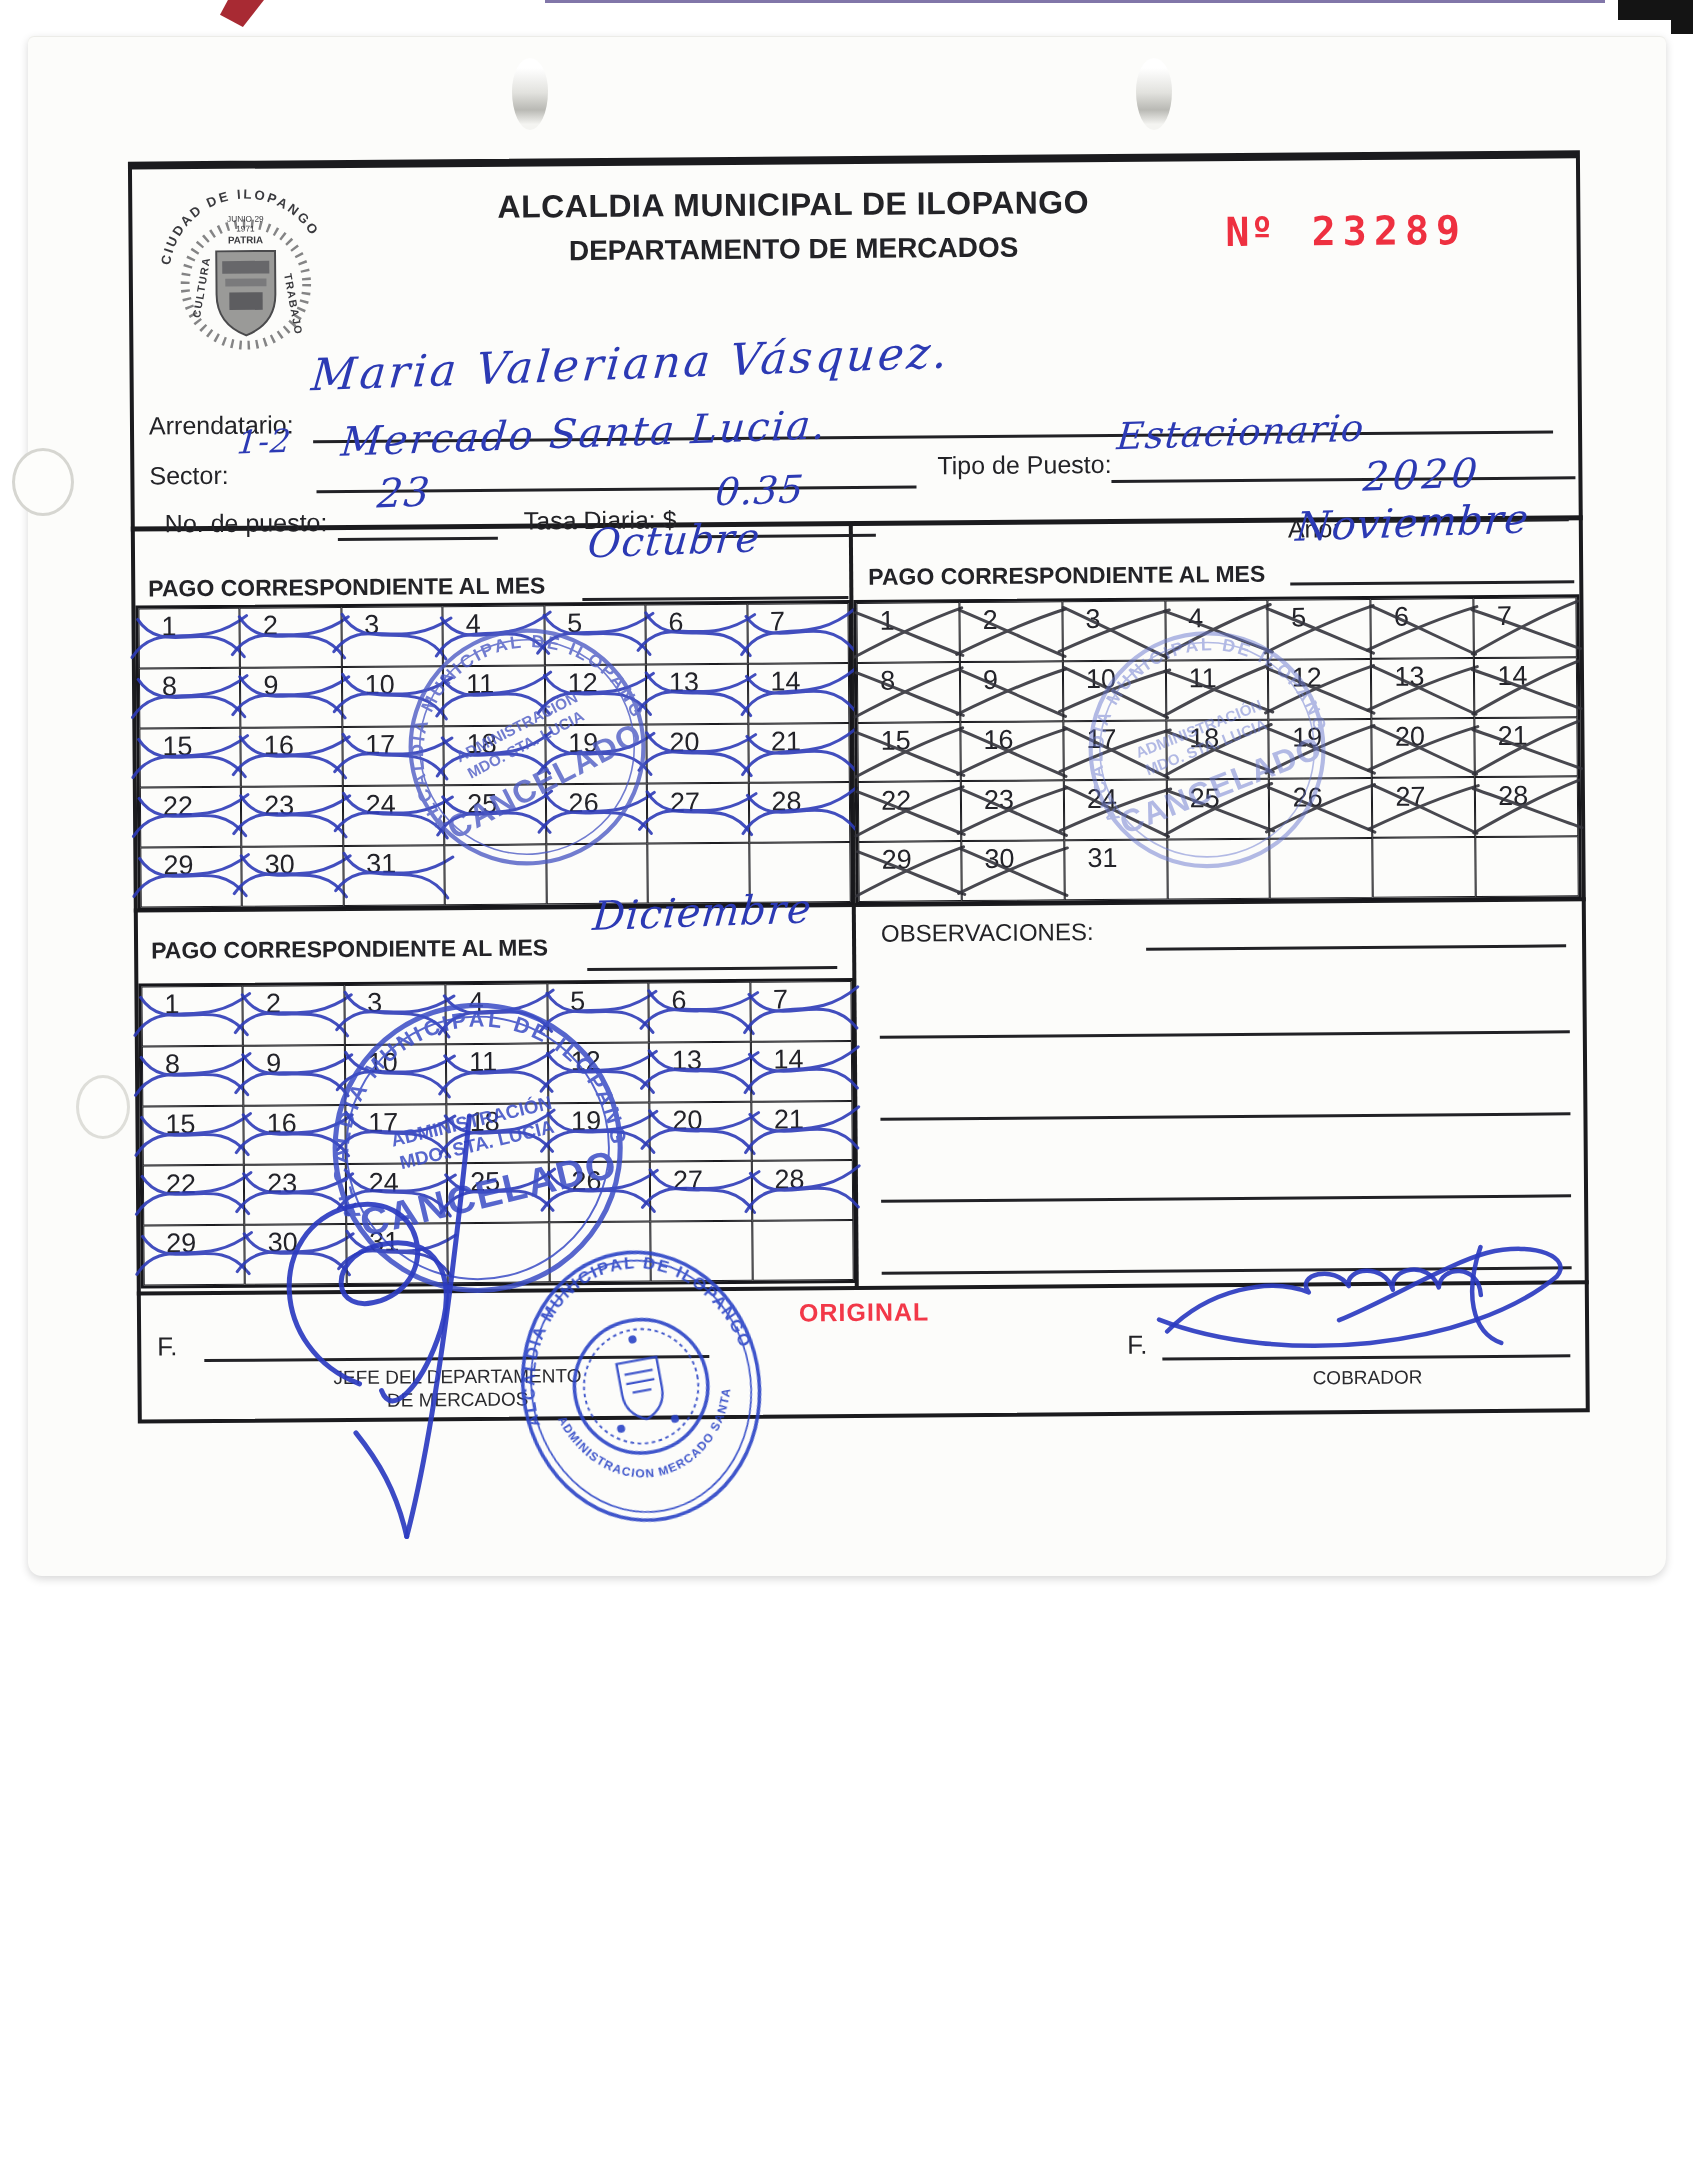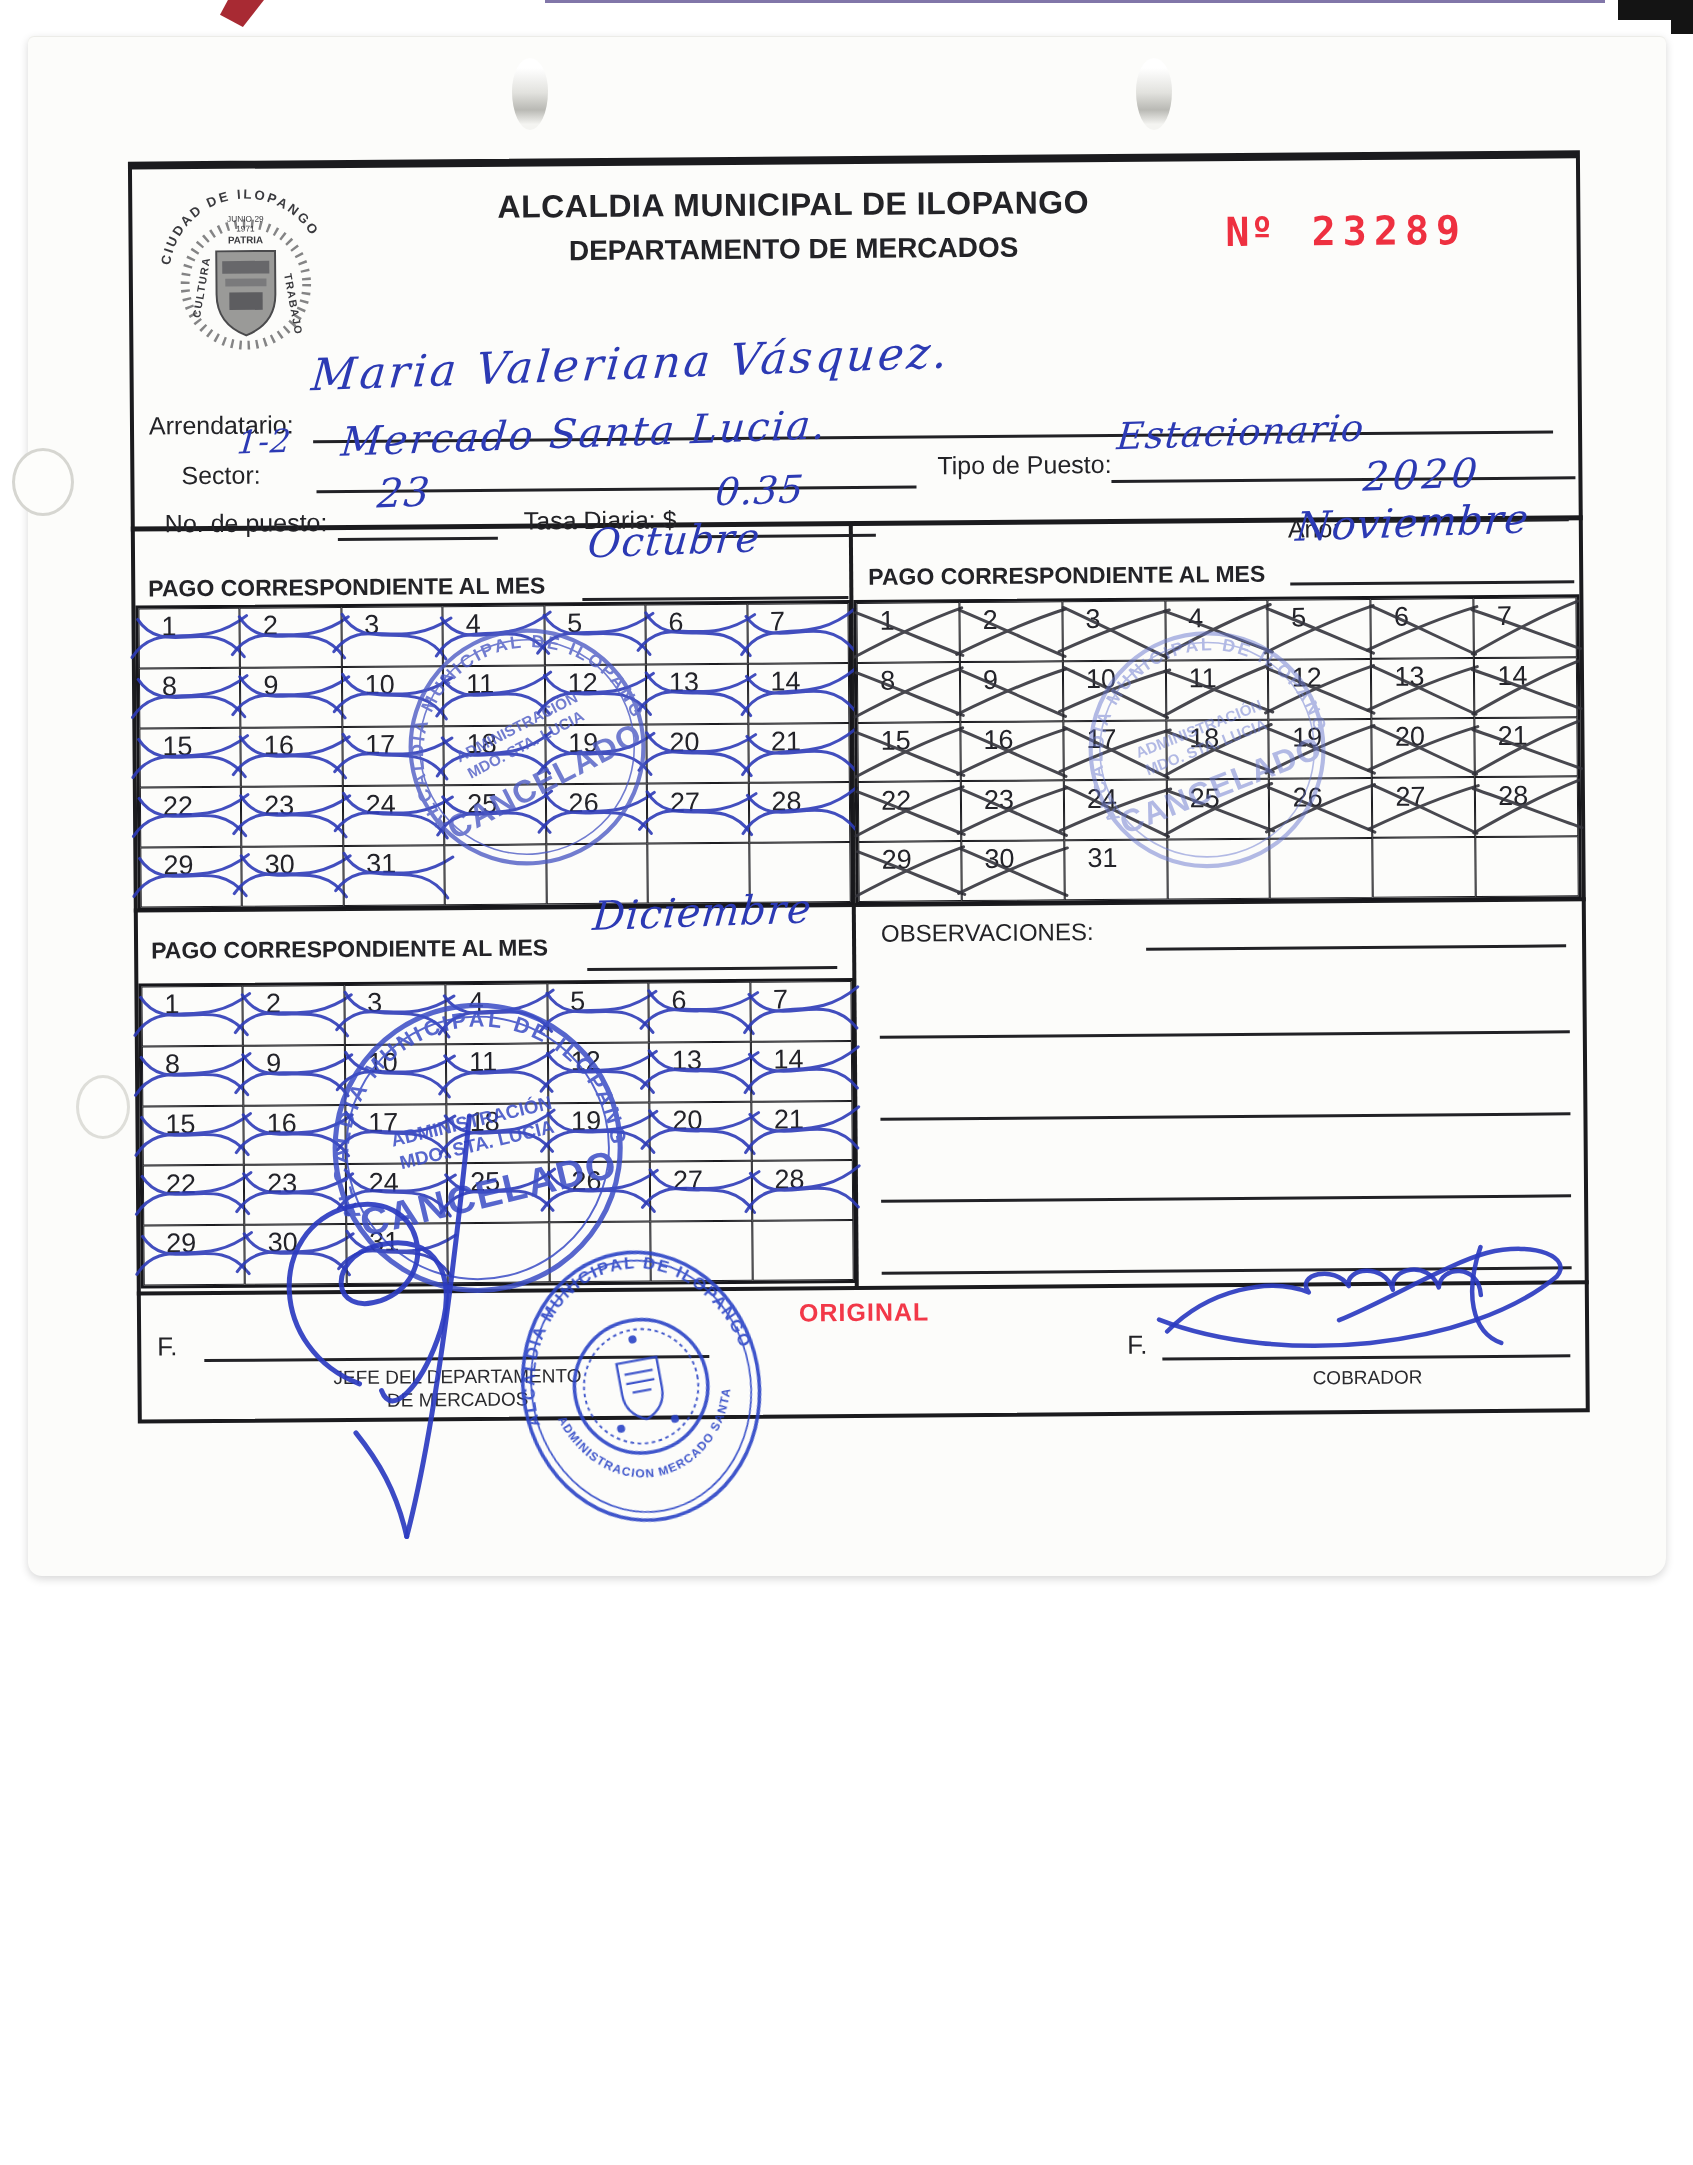--- a/index.html
+++ b/index.html
@@ -135,21 +135,21 @@
         <div id="title-line2">DEPARTAMENTO DE MERCADOS</div>
       </div>
       <div id="doc-number">
         <span>Nº</span><span class="num">23289</span>
       </div>
 
       <span class="lbl" style="left:124px;top:370px;">Arrendatario:</span>
       <div class="wline" style="left:288px;top:400px;width:1240px;"></div>
       <span class="hw" style="left:287px;top:300px;font-size:44px;letter-spacing:3px;">Maria Valeriana Vásquez.</span>
 
-      <span class="lbl" style="left:124px;top:420px;margin-left:32px;">Sector:</span>
+      <span class="lbl" style="left:124px;top:420px;">Sector:</span>
       <span class="hw" style="left:212px;top:382px;font-size:32px;">1-2</span>
       <div class="wline" style="left:291px;top:450px;width:600px;"></div>
       <span class="hw" style="left:316px;top:372px;font-size:40px;letter-spacing:2px;">Mercado Santa Lucia.</span>
       <span class="lbl" style="left:912px;top:416px;">Tipo de Puesto:</span>
       <div class="wline" style="left:1086px;top:446px;width:464px;"></div>
       <span class="hw" style="left:1092px;top:378px;font-size:37px;">Estacionario</span>
 
       <span class="lbl" style="left:139px;top:468px;">No. de puesto:</span>
       <div class="wline" style="left:312px;top:498px;width:160px;"></div>
       <span class="hw" style="left:352px;top:430px;font-size:40px;">23</span>

